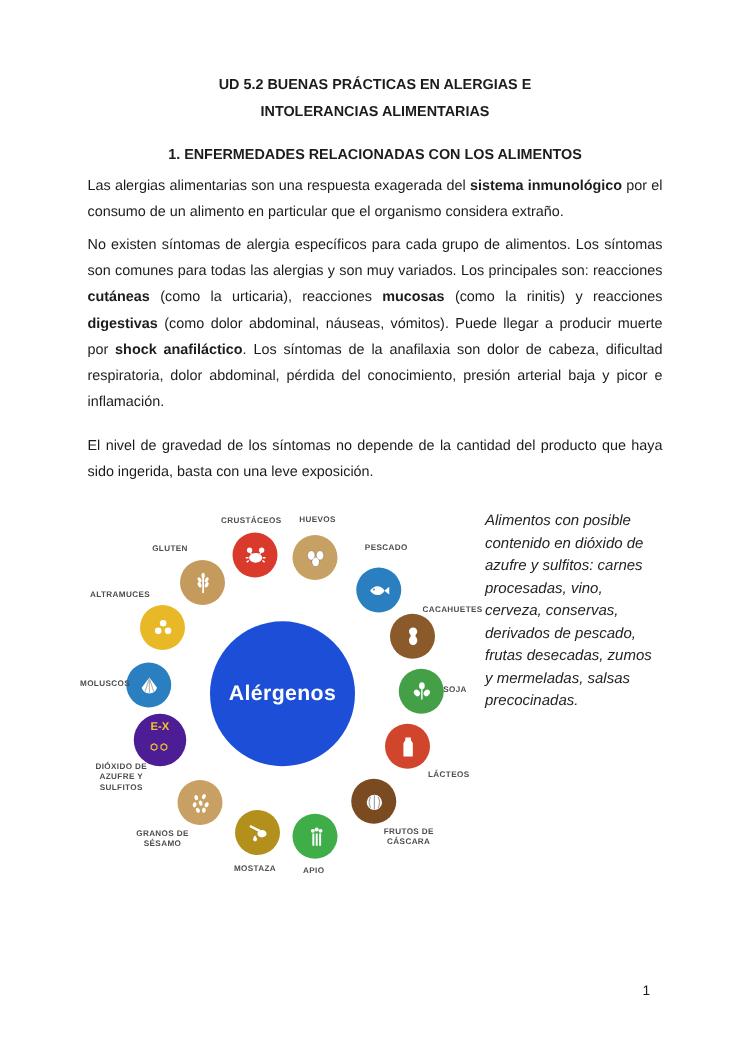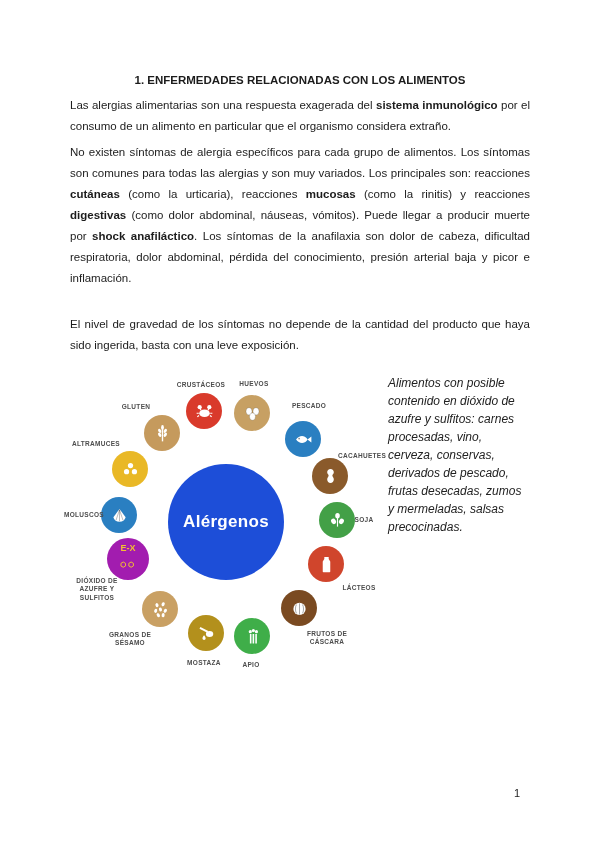--- a/index.html
+++ b/index.html
@@ -7,21 +7,21 @@
   body { background:#ffffff; font-family:"Liberation Sans", sans-serif; color:#1c1c1c; }
   .page { position:relative; width:600px; height:848px; background:#fff; overflow:hidden; padding:57px 70px 0 70px; }
 
   .doc-title { text-align:center; font-weight:bold; font-size:11.5px; line-height:22px; }
   .h1 { text-align:center; font-weight:bold; font-size:11.5px; line-height:22px; margin-top:12px; }
   .h2 { text-align:center; font-weight:bold; font-size:11.5px; line-height:22px; }
 
   .para { font-size:11.5px; line-height:21px; text-align:justify; }
   .p1 { margin-top:4px; }
   .p2 { margin-top:5px; }
-  .p3 { margin-top:25px; }
+  .p3 { margin-top:14px; }
   .p4 { margin-top:10px; text-align:left; }
   .b { font-weight:bold;margin-top:24px; }
 
   .figure { position:relative; height:330px; margin:10px -70px 0 -70px; }
 
   .center-circle { position:absolute; left:226px; top:156px; width:116px; height:116px;
     transform:translate(-50%,-50%); border-radius:50%; display:flex; align-items:center;
     justify-content:center; color:#fff; font-weight:bold; font-size:17px; letter-spacing:.3px; }
 
   .node { position:absolute; width:36px; height:36px; border-radius:50%;
@@ -52,20 +52,24 @@
   .side-note { position:absolute; left:388px; top:8px; width:142px; font-size:12px;
     line-height:18px; font-style:italic; color:#222; }
 
   .page-number { position:absolute; left:514px; top:787px; font-size:11px; color:#1c1c1c; }
 </style>
 </head>
 <body>
 
 <div class="page">
 
+  <div class="doc-title">
+    <div>UD 5.2 BUENAS PRÁCTICAS EN ALERGIAS E</div>
+    <div>INTOLERANCIAS ALIMENTARIAS</div>
+  </div>
 
   <div class="h1">1.  ENFERMEDADES RELACIONADAS CON LOS ALIMENTOS</div>
 
   <p class="para p1"><span>Las alergias alimentarias son una respuesta exagerada del </span><span class="b">sistema inmunológico</span><span> por el consumo de un alimento en particular que el organismo considera extraño.</span></p>
 
   <p class="para p2"><span>No existen síntomas de alergia específicos para cada grupo de alimentos. Los síntomas son comunes para todas las alergias y son muy variados. Los principales son: reacciones </span><span class="b">cutáneas</span><span> (como la urticaria), reacciones </span><span class="b">mucosas</span><span> (como la rinitis) y reacciones </span><span class="b">digestivas</span><span> (como dolor abdominal, náuseas, vómitos). Puede llegar a producir muerte por </span><span class="b">shock anafiláctico</span><span>. Los síntomas de la anafilaxia son dolor de cabeza, dificultad respiratoria, dolor abdominal, pérdida del conocimiento, presión arterial baja y picor e inflamación.</span></p>
 
   <p class="para p3">El nivel de gravedad de los síntomas no depende de la cantidad del producto que haya sido ingerida, basta con una leve exposición.</p>
 
 
@@ -194,21 +198,21 @@
             <ellipse cx="6.5" cy="13.5" rx="1.7" ry="2.4" transform="rotate(15 6.5 13.5)"></ellipse>
             <ellipse cx="12" cy="12" rx="1.7" ry="2.4" transform="rotate(-15 12 12)"></ellipse>
             <ellipse cx="17.5" cy="13.5" rx="1.7" ry="2.4" transform="rotate(30 17.5 13.5)"></ellipse>
             <ellipse cx="9.5" cy="18.5" rx="1.7" ry="2.4" transform="rotate(-30 9.5 18.5)"></ellipse>
             <ellipse cx="15" cy="18.5" rx="1.7" ry="2.4" transform="rotate(10 15 18.5)"></ellipse>
           </svg>
         </span>
     </div>
     <div class="nlabel l-sesamo">GRANOS DE SÉSAMO</div>
 
-    <div class="node node-lg n-sulfitos" style="background-color: #a21caf;">
+    <div class="node node-lg n-sulfitos" style="background-color: #4c1d95;">
       <span class="badge" style="color: rgb(242, 194, 48);">E-X</span>
       <span>
           <svg class="hexes" viewBox="0 0 24 10" stroke="#f2c230" fill="none" stroke-width="1.1">
             <path d="M6 1l2.6 1.5v3L6 7 3.4 5.5v-3zM15 1l2.6 1.5v3L15 7l-2.6-1.5v-3z"></path>
           </svg>
         </span>
     </div>
     <div class="nlabel l-sulfitos">DIÓXIDO DE AZUFRE Y SULFITOS</div>
 
     <div class="node n-moluscos" style="background-color: rgb(42, 127, 193);">

